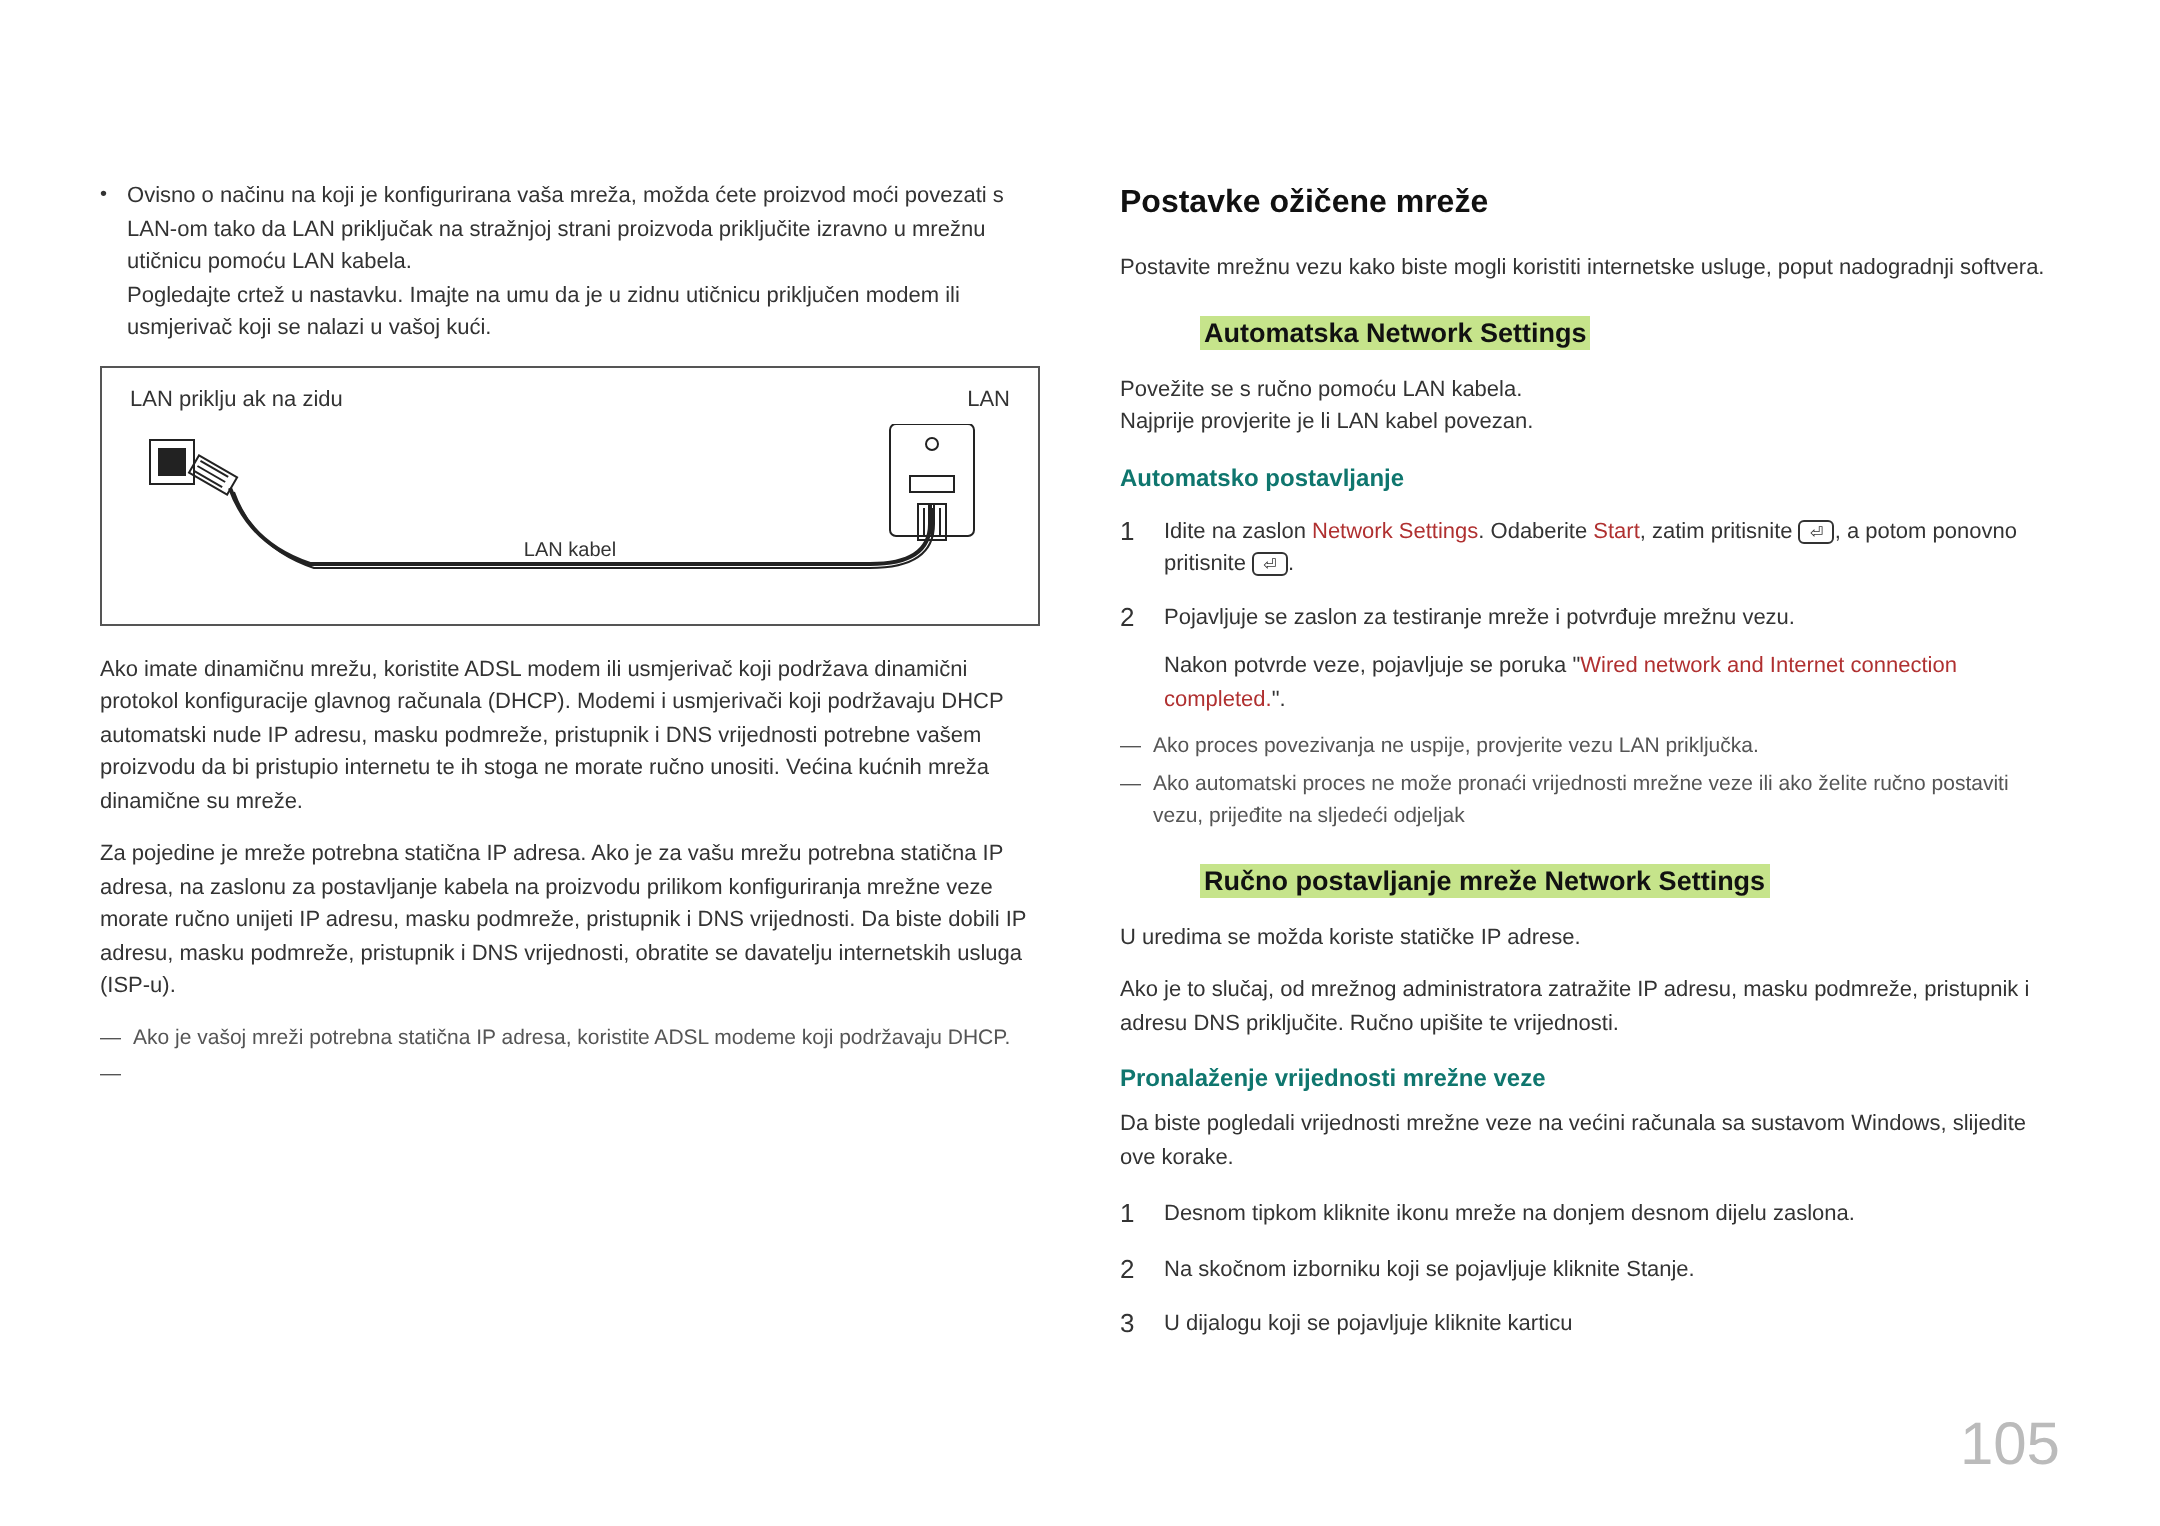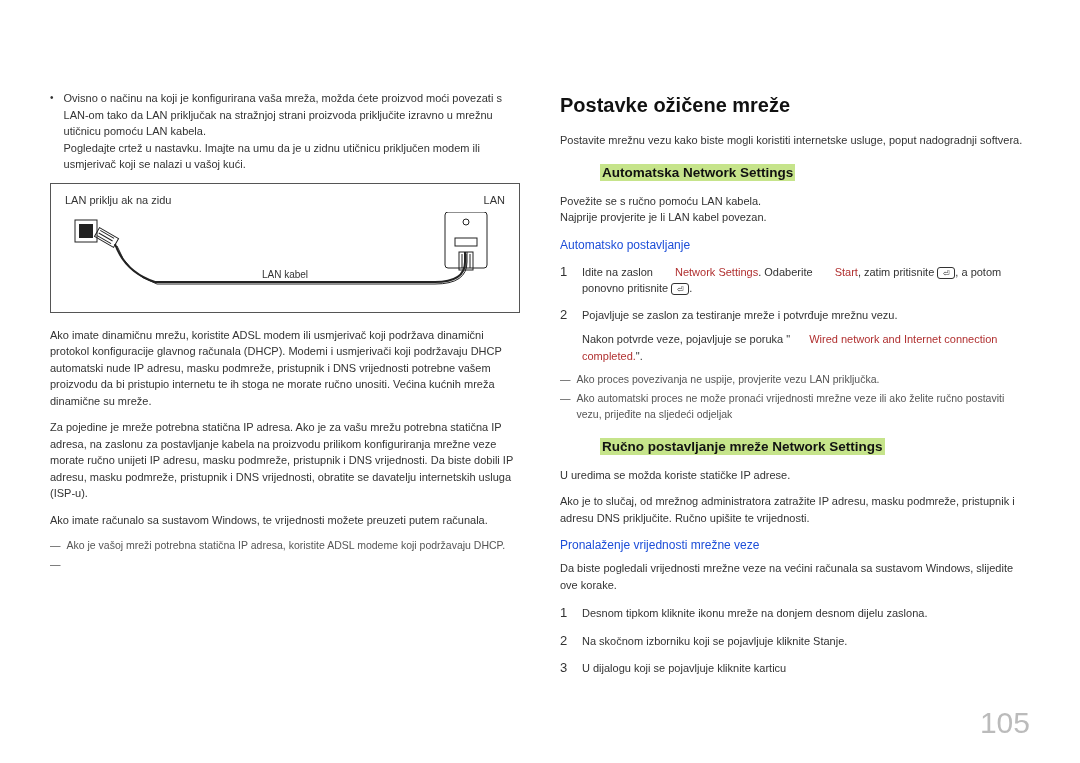--- a/index.html
+++ b/index.html
@@ -27,28 +27,28 @@
     margin: 10px 0 14px 0;
     padding: 8px 10px;
     position: relative;
     height: 130px;
   }
   .diagram-top { display:flex; justify-content:space-between; font-size:11px; padding: 0 4px 4px 4px;}
   .diagram-svg { width:100%; height:95px; }
   .para { margin-bottom:10px; }
   .dash-item { display:flex; gap:6px; margin:3px 0; color:#555; font-size:10.5px;}
   .dash-item .dash { color:#555; }
-  h1.main-title { font-size:20px; font-weight:600; color:#111; margin-bottom:12px;}
+  h1.main-title { font-size:16px; font-weight:600; color:#111; margin-bottom:12px;}
   h2.hl { display:inline; background:#c6e48b; font-size:13.5px; font-weight:600; color:#111; padding:1px 2px;}
   .h2wrap { margin:14px 0 10px 0;padding-left:40px;}
-  h3.sub { font-size:12px; font-weight:400; color:#1d4ed8; margin:10px 0 6px 0;}
+  h3.sub { font-size:12px; font-weight:700; color:#0f766e; margin:10px 0 6px 0;}
   .num-item { display:flex; gap:12px; margin:8px 0; align-items:flex-start;}
   .num-item .num { font-size:13px; font-weight:400; width:10px;}
   .num-item .txt { flex:1; padding-top:2px;}
-  .inline-hl { color:#b03030;margin-left:19px;}
+  .inline-hl { color:#b03030;}
   .icon-key {
     display:inline-block; border:1px solid #333; border-radius:3px;
     width:18px; height:12px; vertical-align:middle; position:relative;
     font-size:8px; text-align:center; line-height:11px;
   }
   .page-num {
     position:absolute; bottom:18px; right:50px;
     font-size:30px; color:#bbb; font-weight:300;
   }
 </style>
@@ -93,21 +93,20 @@
         <line x1="397" y1="42" x2="397" y2="56" stroke="#222"></line>
         <line x1="401" y1="42" x2="401" y2="56" stroke="#222"></line>
         <line x1="405" y1="42" x2="405" y2="56" stroke="#222"></line>
 
         <text x="220" y="66" font-size="10" fill="#333" text-anchor="middle">LAN kabel</text>
       </svg>
     </div>
 
     <p class="para">Ako imate dinamičnu mrežu, koristite ADSL modem ili usmjerivač koji podržava dinamični protokol konfiguracije glavnog računala (DHCP). Modemi i usmjerivači koji podržavaju DHCP automatski nude IP adresu, masku podmreže, pristupnik i DNS vrijednosti potrebne vašem proizvodu da bi pristupio internetu te ih stoga ne morate ručno unositi. Većina kućnih mreža dinamične su mreže.</p>
     <p class="para">Za pojedine je mreže potrebna statična IP adresa. Ako je za vašu mrežu potrebna statična IP adresa, na zaslonu za postavljanje kabela na proizvodu prilikom konfiguriranja mrežne veze morate ručno unijeti IP adresu, masku podmreže, pristupnik i DNS vrijednosti. Da biste dobili IP adresu, masku podmreže, pristupnik i DNS vrijednosti, obratite se davatelju internetskih usluga (ISP-u).</p>
-    <p class="para">Ako imate računalo sa sustavom Windows, te vrijednosti možete preuzeti putem računala.</p>
     <div class="dash-item">
         <span class="dash">―</span>
         <span>Ako je vašoj mreži potrebna statična IP adresa, koristite ADSL modeme koji podržavaju DHCP.</span>
       </div>
     <div class="dash-item">
         <span class="dash">―</span>
       </div>
   </div>
 
   <div class="col">

